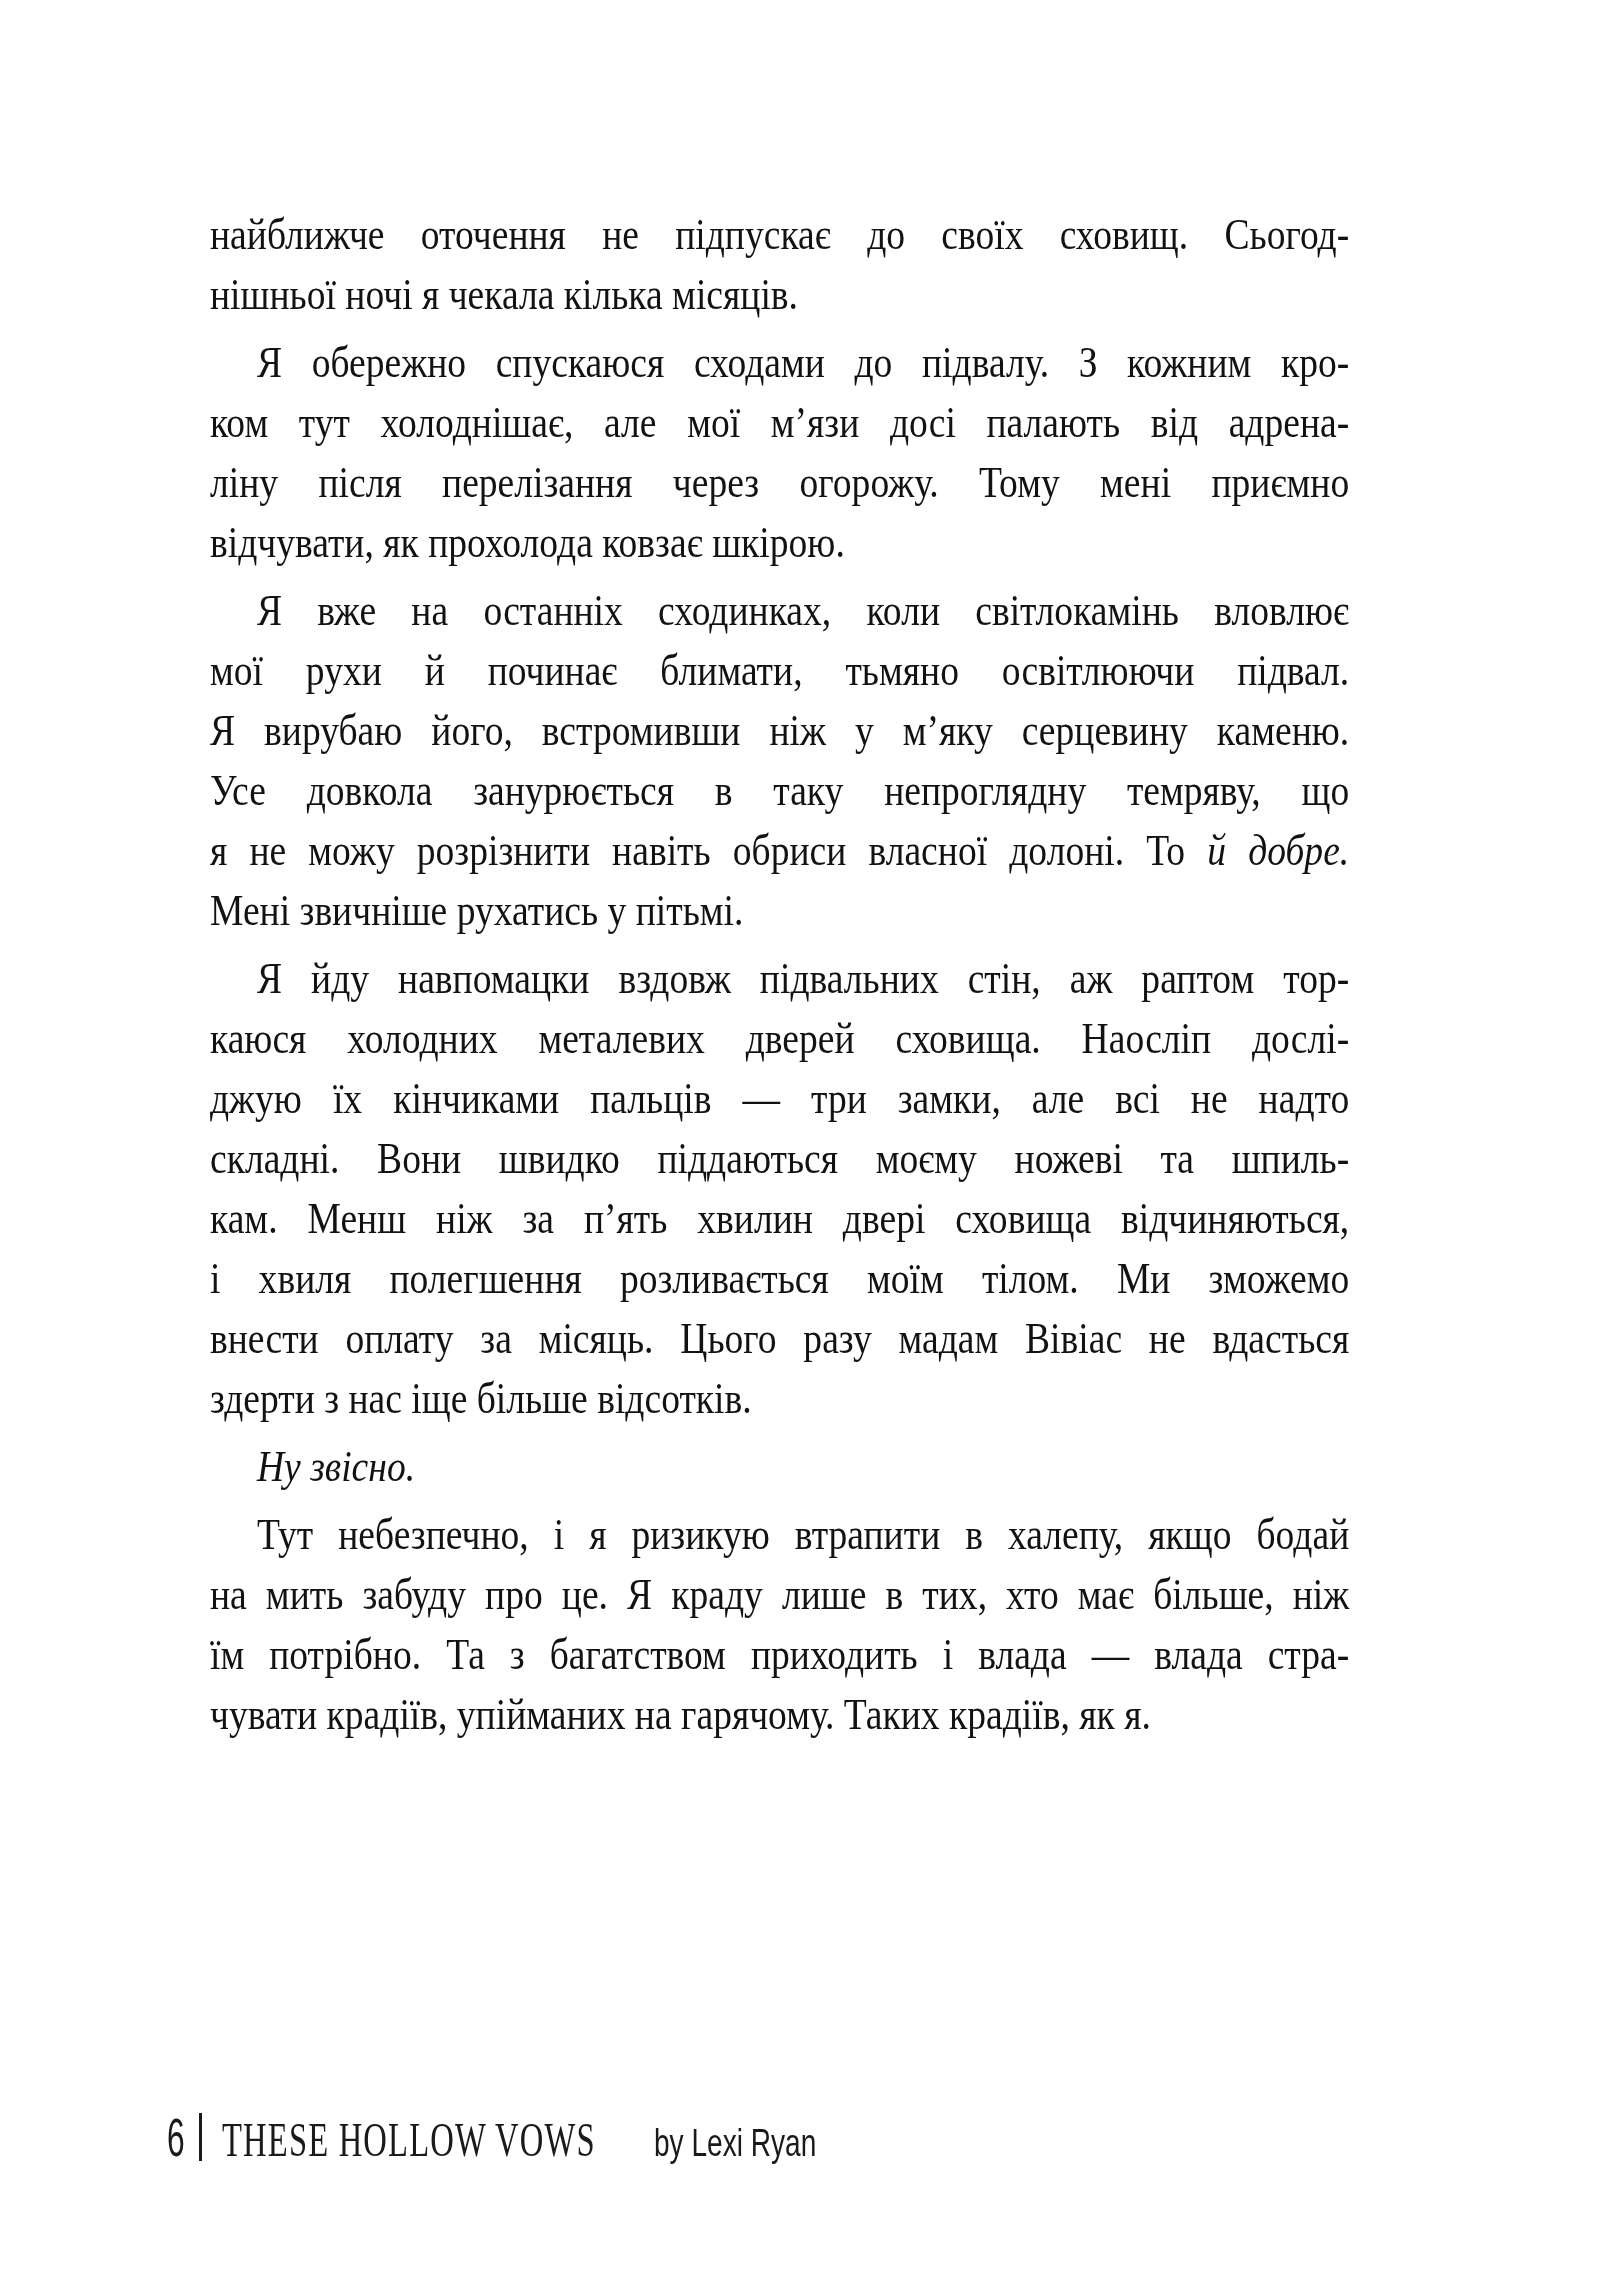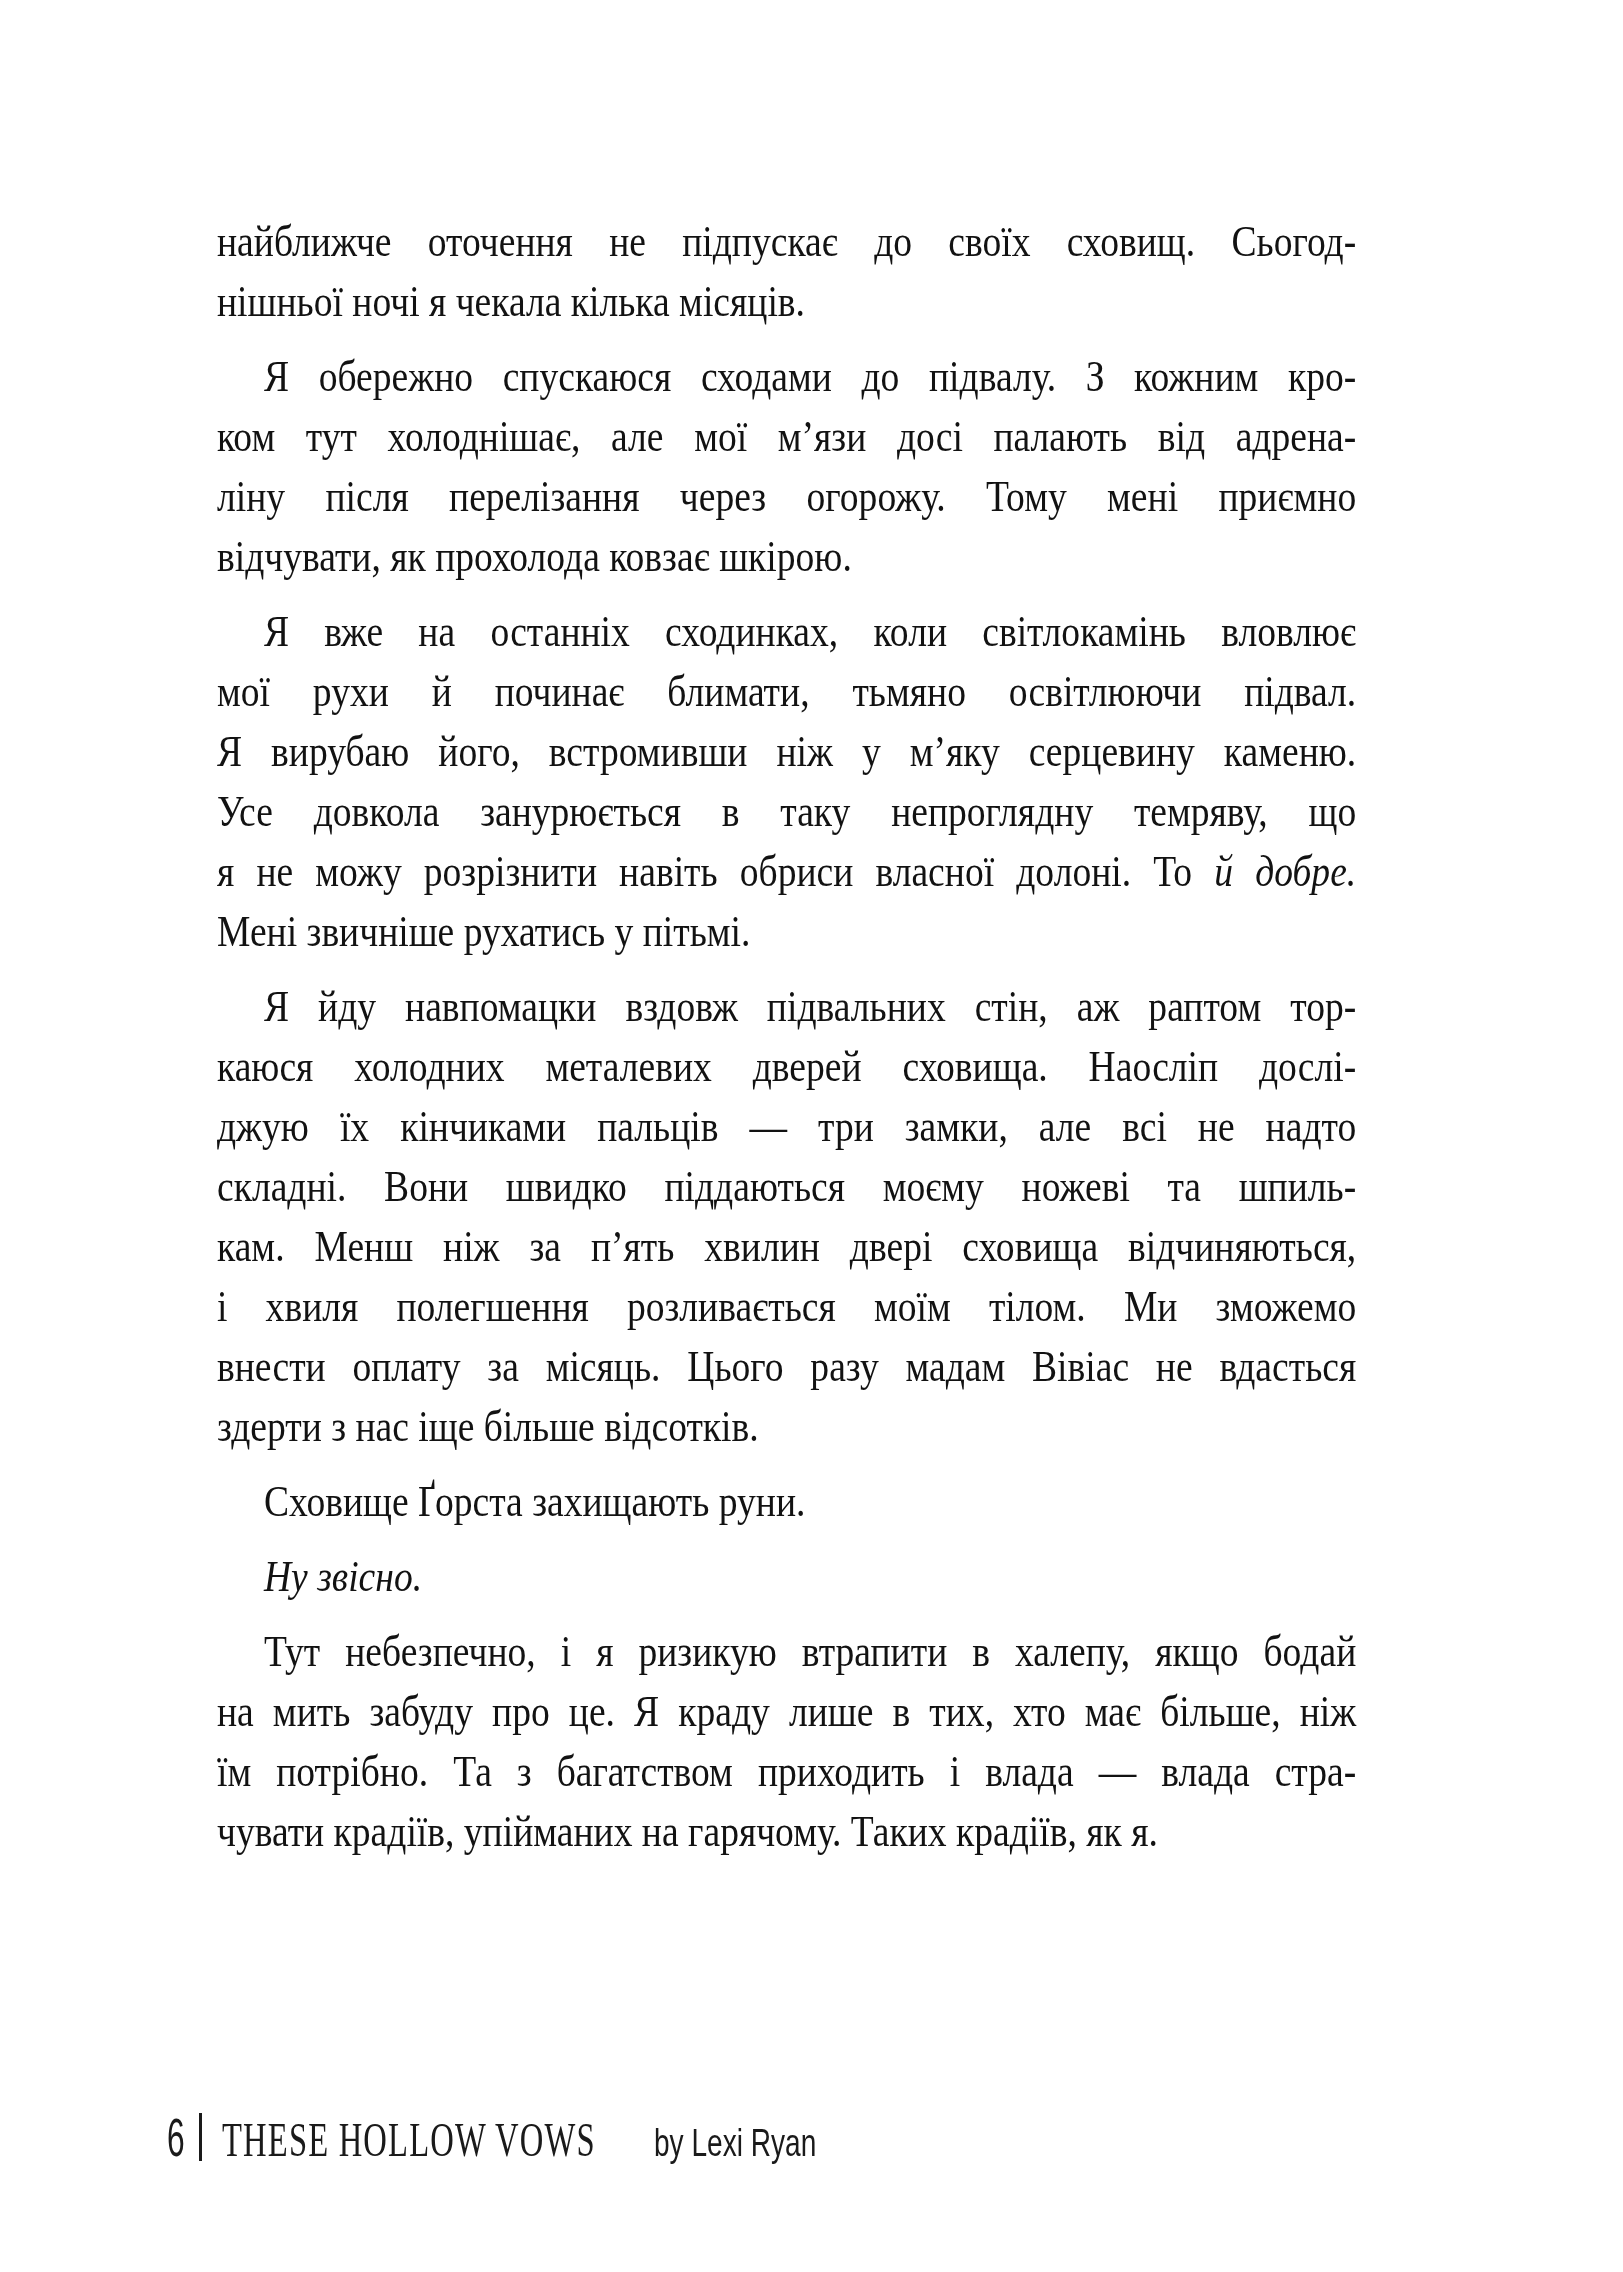--- a/index.html
+++ b/index.html
@@ -14,21 +14,21 @@
   }
   .page { position: absolute; inset: 0; background: #ffffff; }
 
   
   .body-text {
     position: absolute;
     left: 202px;
     top: 197px;
     width: 1139px;
   }
-  .para { margin: 15px; padding: 0; }
+  .para { margin: 8px; padding: 0; }
   .line {
     width: 1334px;                 
     transform: scaleX(0.854);
     transform-origin: 0 0;
     height: 60px;
     line-height: 60px;
     font-size: 44px;
     text-align: justify;
     text-align-last: justify;
     letter-spacing: 0;
@@ -124,23 +124,20 @@
         <div class="line indent"><span>Я йду навпомацки вздовж підвальних стін, аж раптом тор-</span></div>
         <div class="line"><span>каюся холодних металевих дверей сховища. Наосліп дослі-</span></div>
         <div class="line"><span>джую їх кінчиками пальців — три замки, але всі не надто</span></div>
         <div class="line"><span>складні. Вони швидко піддаються моєму ножеві та шпиль-</span></div>
         <div class="line"><span>кам. Менш ніж за п’ять хвилин двері сховища відчиняються,</span></div>
         <div class="line"><span>і хвиля полегшення розливається моїм тілом. Ми зможемо</span></div>
         <div class="line"><span>внести оплату за місяць. Цього разу мадам Вівіас не вдасться</span></div>
         <div class="line para-end"><span>здерти з нас іще більше відсотків.</span></div>
       </div>
       <div class="para">
-        <div class="line para-end indent"><span>Сховище Ґорста захищають руни.</span></div>
-      </div>
-      <div class="para">
         <div class="line para-end indent"><span class="it">Ну звісно.</span></div>
       </div>
       <div class="para">
         <div class="line indent"><span>Тут небезпечно, і я ризикую втрапити в халепу, якщо бодай</span></div>
         <div class="line"><span>на мить забуду про це. Я краду лише в тих, хто має більше, ніж</span></div>
         <div class="line"><span>їм потрібно. Та з багатством приходить і влада — влада стра-</span></div>
         <div class="line para-end"><span>чувати крадіїв, упійманих на гарячому. Таких крадіїв, як я.</span></div>
       </div>
     </div>
 

